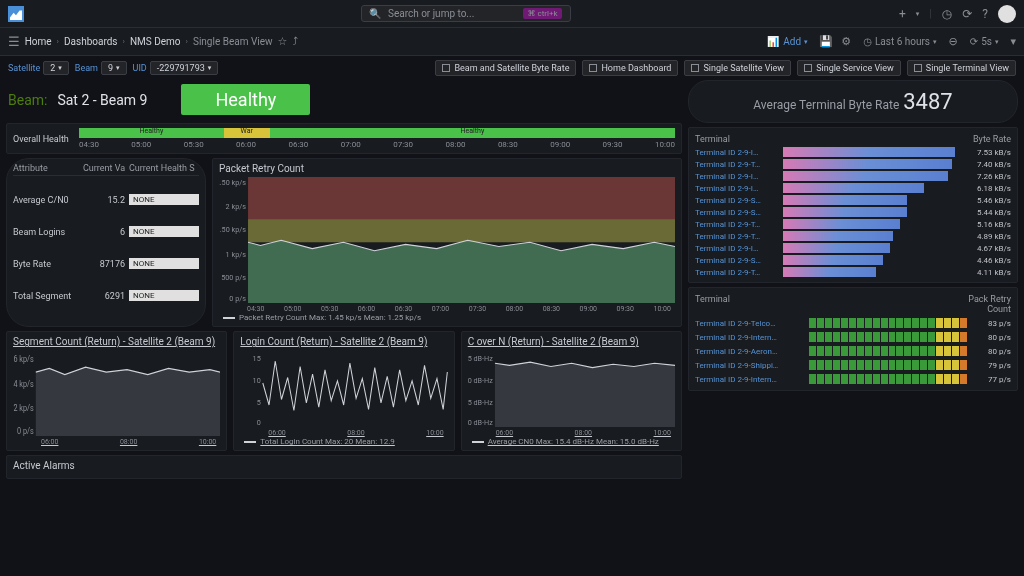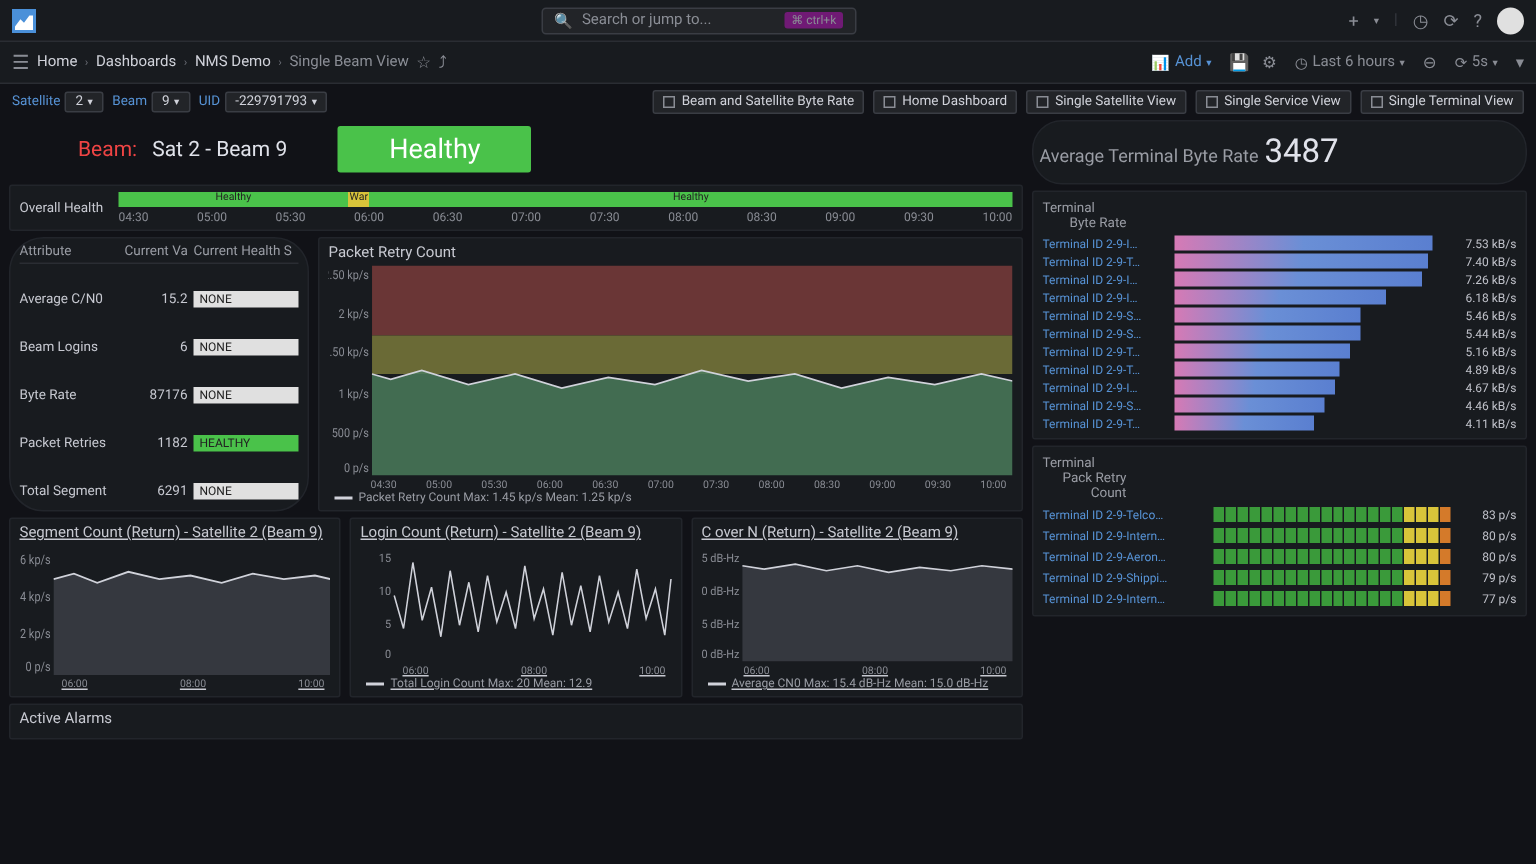--- a/index.html
+++ b/index.html
@@ -26,55 +26,55 @@
 .pill-grp { display:flex; gap:3px; align-items:center; }
 .pill-lbl { color:#5793d6; }
 .pill-val { background:#222428; border:1px solid #3a3d44; border-radius:2px; padding:1px 6px; color:#d0d2da; display:inline-flex; align-items:center; gap:3px; }
 .linkbar-right { margin-left:auto; display:flex; gap:6px; }
 .link-btn { background:#222428; border:1px solid #3a3d44; border-radius:2px; padding:2px 6px; color:#d0d2da; display:flex; align-items:center; gap:4px; }
 .link-btn .sq { width:8px; height:8px; border:1px solid #8a8d95; display:inline-block; }
 .main { display:flex; padding:0 6px; gap:6px; height:calc(576px - 56px - 26px); }
 .left-col { flex:1.9; display:flex; flex-direction:column; gap:4px; }
 .right-col { width:330px; display:flex; flex-direction:column; gap:4px; }
 .header-row { display:flex; align-items:center; gap:10px; padding:4px 2px; }
-.beam-lbl { font-size:14px; color:#ef4444;margin-left:44px; }
+.beam-lbl { font-size:14px; color:#4d7c0f; }
 .beam-val { font-size:14px; color:#e0e2ea; }
 .health-badge { background:#4ac24a; color:#fff; padding:5px 34px; font-size:18px; border-radius:2px; }
 .worst { font-size:9px; color:#b0b2ba; }
 .panel { background:#181b1f; border:1px solid #22252b; border-radius:2px; padding:4px 6px; }
 .panel-title { font-size:10px; color:#c7c9d1; margin-bottom:3px; }
 .timeline-row { display:flex; align-items:center; gap:6px; }
 .tl-lbl { font-size:9px; width:60px; }
 .timeline { flex:1; display:flex; flex-direction:column; }
 .tl-bar { display:flex; height:10px; }
 .seg-healthy { background:#4ac24a; flex:1; position:relative; }
-.seg-war { background:#d8c43a; width:14px; position:relative; }
+.seg-war { background:#d8c43a; width:46px; position:relative; }
 .seg-healthy span, .seg-war span { position:absolute; left:50%; top:-1px; transform:translateX(-50%); font-size:7px; color:#222; }
 .tl-ticks { display:flex; font-size:8px; color:#8a8d95; justify-content:space-between; padding-top:2px; }
 .attr-row { display:flex; gap:6px; }
 .attr-table { width:200px;border-radius:23px; }
 .attr-table .hdr { display:flex; font-size:9px; color:#9a9da5; border-bottom:1px solid #2a2d33; padding-bottom:2px; }
 .attr-table .hdr span:nth-child(1){flex:1;} .attr-table .hdr span:nth-child(2){width:46px;} .attr-table .hdr span:nth-child(3){width:70px;}
 .attr-table .row { display:flex; font-size:9px; padding:3px 0; align-items:center;margin-top:15px; }
 .attr-table .row span:nth-child(1){flex:1;} .attr-table .row span:nth-child(2){width:46px; text-align:right; padding-right:4px;}
 .health-cell { width:70px; padding:1px 4px; font-size:8px; color:#222; }
 .health-NONE { background:#e0e0e0; }
 .health-HEALTHY { background:#4ac24a; }
 .chart-area { flex:1; display:flex; flex-direction:column; }
 .chart { flex:1; position:relative; }
 .chart svg { width:100%; height:100%; }
 .chart-x { display:flex; justify-content:space-between; font-size:7px; color:#8a8d95; padding:2px 4px 0 28px; }
 .chart-legend { font-size:8px; color:#9a9da5; display:flex; gap:4px; align-items:center; padding-left:4px; }
 .legend-line { width:12px; height:2px; background:#d0d2da; display:inline-block; }
 .triple-row { display:flex; gap:6px; height:120px; }
 .triple-row .panel { flex:1; display:flex; flex-direction:column;text-decoration:underline; }
-.stat-panel { padding:8px 4px;border-radius:20px; }
+.stat-panel { text-align:center; padding:8px 4px;border-radius:20px; }
 .stat-title { font-size:12px; color:#9a9da5; display:inline; }
 .stat-val { font-size:22px; color:#e0e2ea; display:inline; margin-left:4px; }
-.bar-table .hdr { display:flex; font-size:9px; color:#9a9da5; padding:2px 0;flex-direction:column; }
+.bar-table .hdr { display:flex; font-size:9px; color:#9a9da5; padding:2px 0; }
 .bar-table .hdr span:first-child{flex:1;} .bar-table .hdr span:last-child{width:56px; text-align:right;}
 .bar-row { display:flex; align-items:center; gap:4px; padding:1px 0; font-size:8px; }
 .bar-name { color:#5793d6; width:84px; white-space:nowrap; overflow:hidden; text-overflow:ellipsis; }
 .bar-bg { flex:1; height:10px; position:relative; }
 .bar-fill { height:100%; background:linear-gradient(90deg,#d67ab5,#6a8fd6,#5a7fd0); }
 .bar-val { width:52px; text-align:right; color:#c0c2ca; }
 .retry-row { display:flex; align-items:center; gap:4px; padding:2px 0; font-size:8px; }
 .retry-bar { flex:1; display:flex; gap:1px; height:10px; }
 .retry-seg { flex:1; }
 .retry-g { background:#3a9a3a; } .retry-y { background:#d8c43a; } .retry-o { background:#d47a2a; }
@@ -250,25 +250,20 @@
               <span>Beam Logins</span>
               <span>6</span>
               <span class="health-cell health-NONE">NONE</span>
             </div>
             <div class="row">
               <span>Byte Rate</span>
               <span>87176</span>
               <span class="health-cell health-NONE">NONE</span>
             </div>
             <div class="row">
-              <span>Packet Retries</span>
-              <span>1182</span>
-              <span class="health-cell health-HEALTHY">HEALTHY</span>
-            </div>
-            <div class="row">
               <span>Total Segment</span>
               <span>6291</span>
               <span class="health-cell health-NONE">NONE</span>
             </div>
           </div>
       </div>
       <div class="panel chart-area">
         <div class="panel-title">Packet Retry Count</div>
         <div class="chart">
           <svg viewBox="0 0 440 120" preserveAspectRatio="none">

